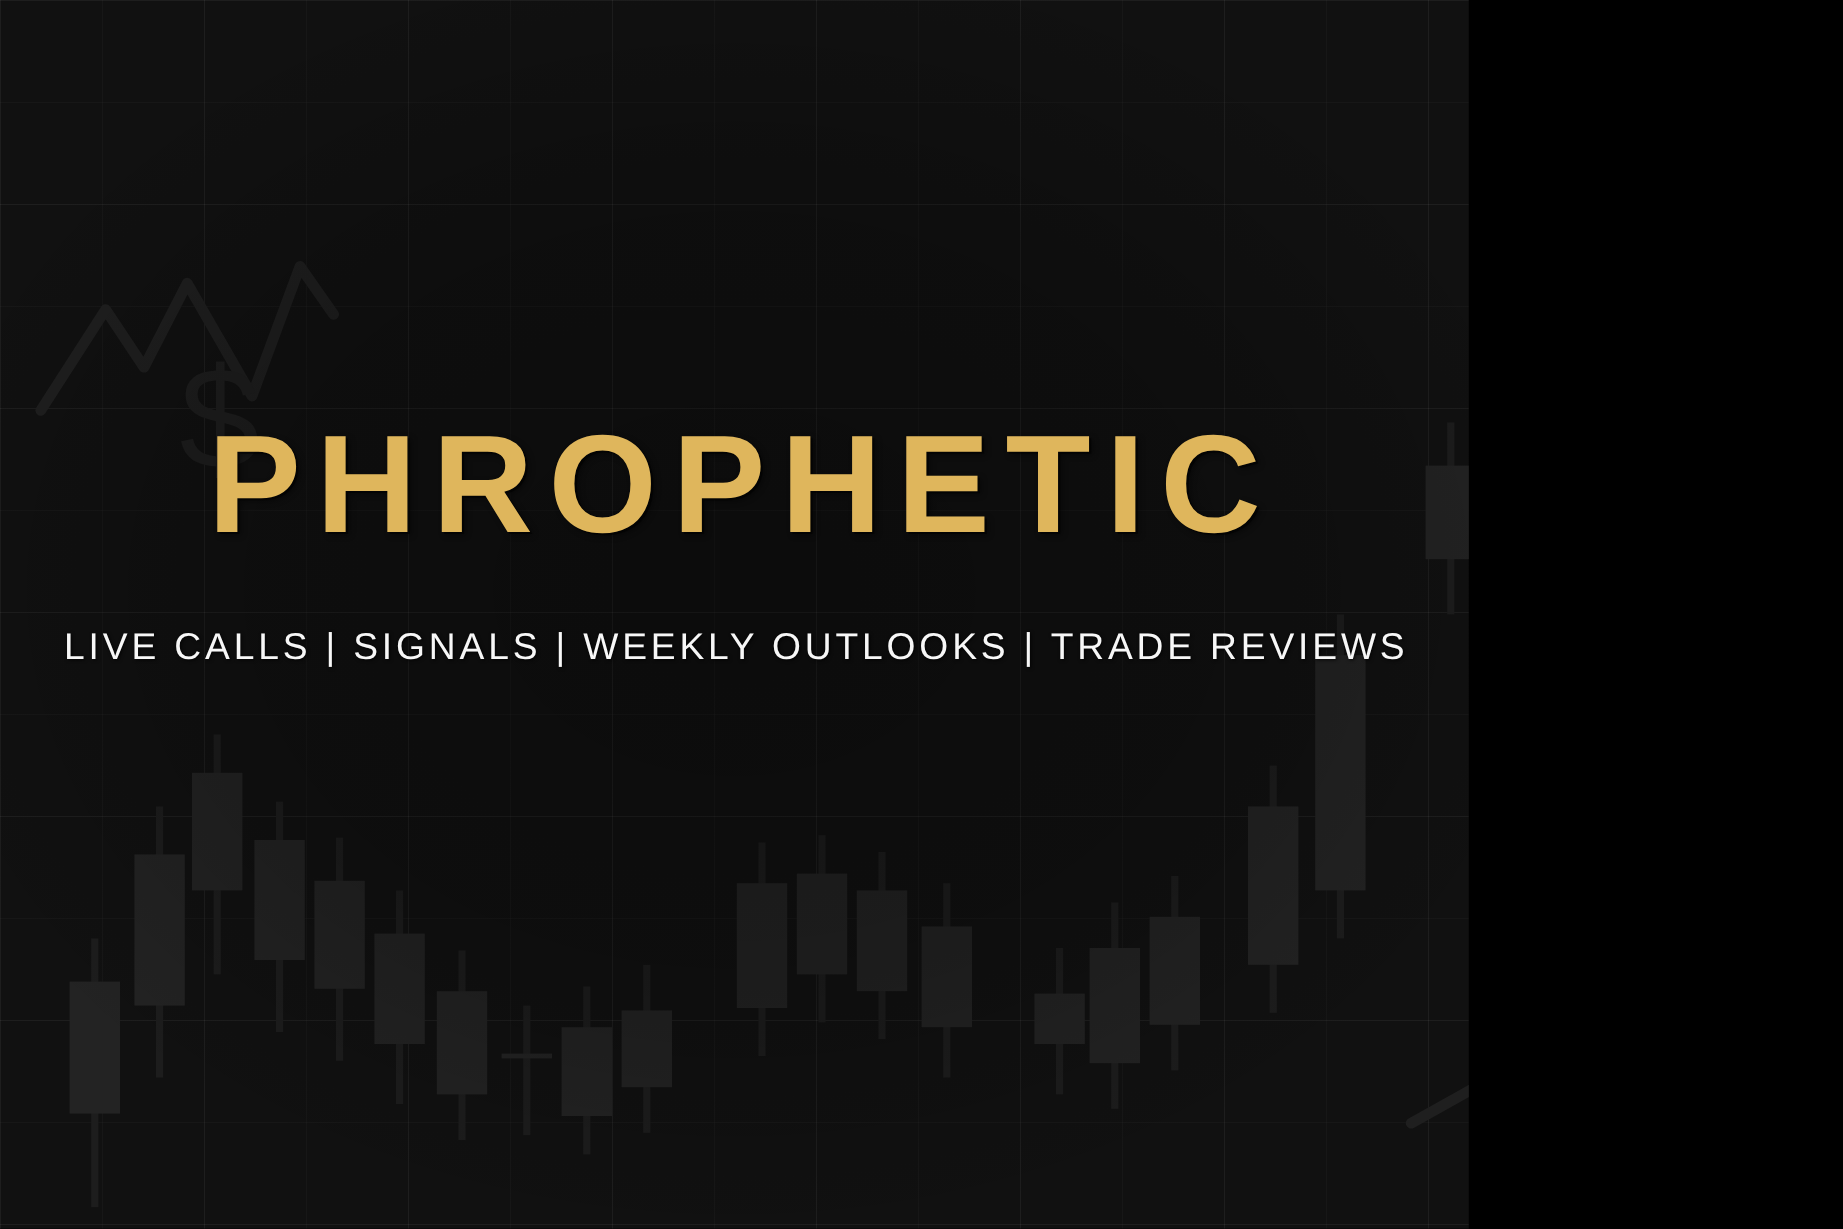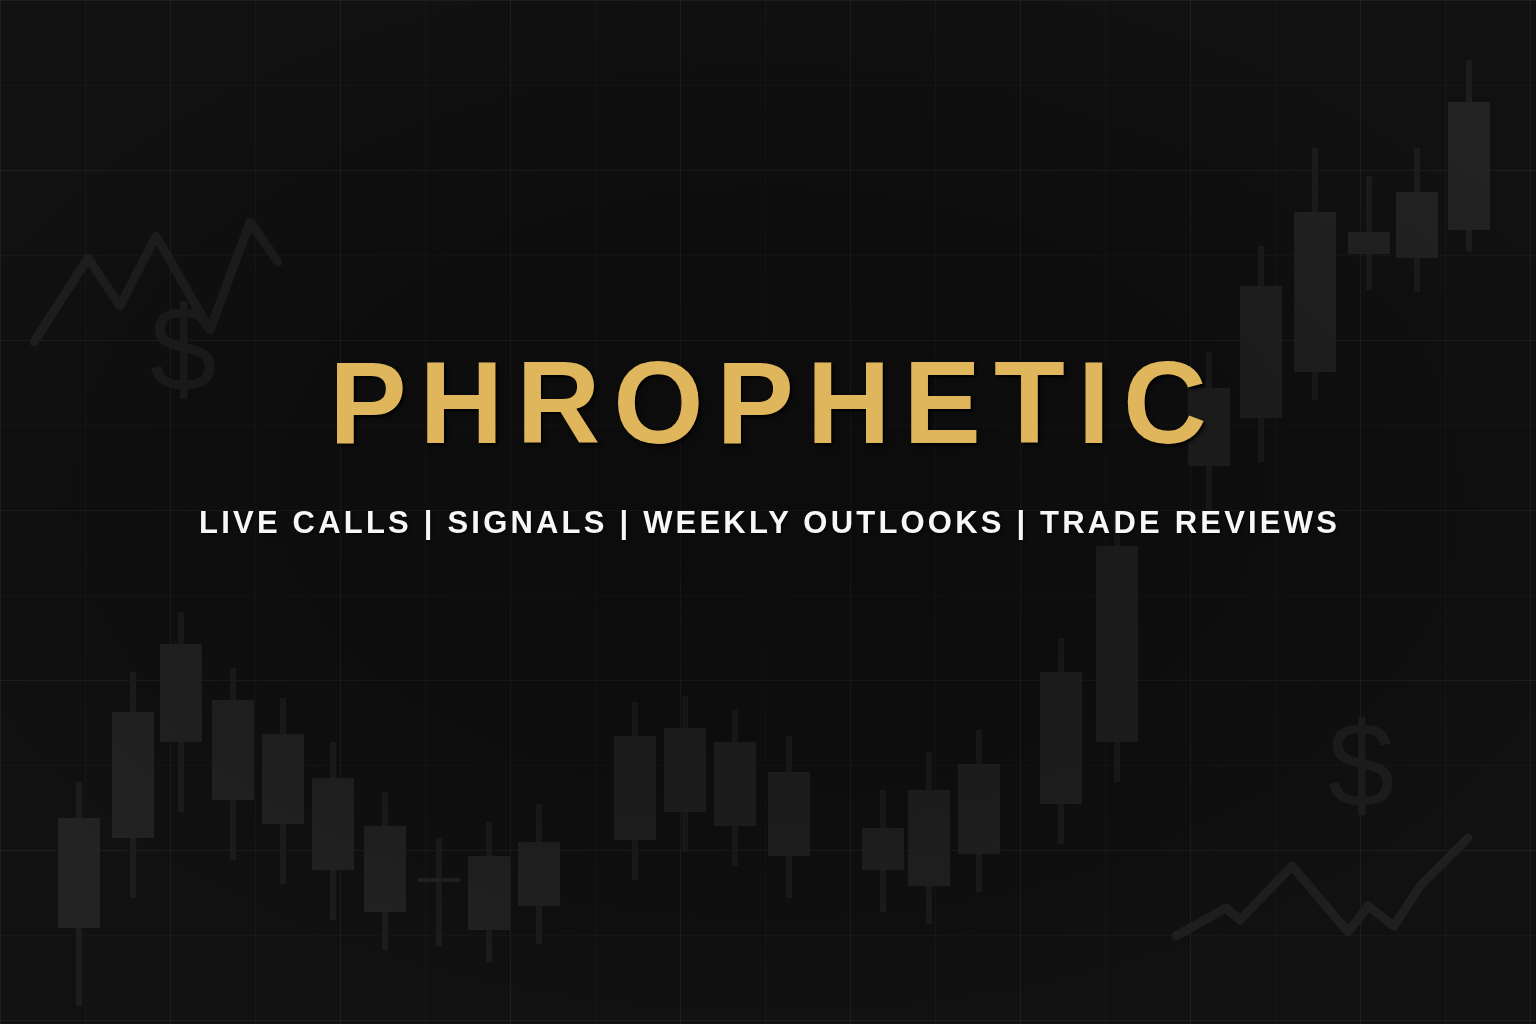--- a/index.html
+++ b/index.html
@@ -3,21 +3,21 @@
 <meta charset="utf-8">
 <title>Phrophetic Traders Banner</title>
 <style>
   html, body {
     margin: 0;
     padding: 0;
     background: #000;
   }
   #banner {
     position: relative;
-    width: 1536px;
+    width: 1224px;
     height: 1024px;
     overflow: hidden;
     background: #111111;
     font-family: "Liberation Sans", sans-serif;
   }
 
   
   #grid-layer {
     position: absolute;
     inset: 0;
@@ -104,24 +104,24 @@
     line-height: 118px;
     letter-spacing: 13px;
     text-indent: 13px;
     white-space: nowrap;
     text-shadow:
        2px 2px 0 rgba(0,0,0,0.55),
        3px 3px 5px rgba(0,0,0,0.45);
   }
   #subtitle {
     display: block;
-    margin-top: 44px;
+    margin-top: 60px;
     color: #f7f7f7;
     font-family: "Liberation Sans", sans-serif;
-    font-weight: 700;
+    font-weight: 400;
     font-size: 31px;
     line-height: 34px;
     letter-spacing: 3.2px;
     text-indent: 3.2px;
     white-space: nowrap;
     text-shadow: 1px 1px 3px rgba(0,0,0,0.8);
   }
 </style>
 </head>
 <body>

